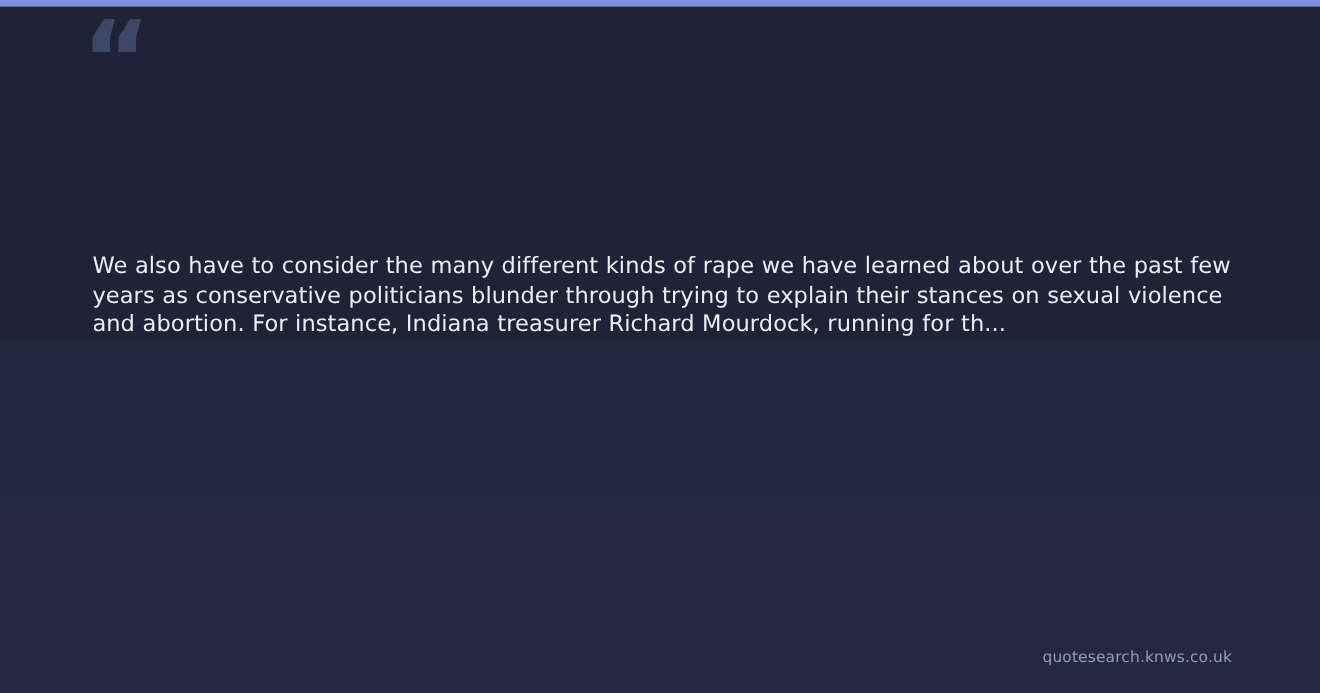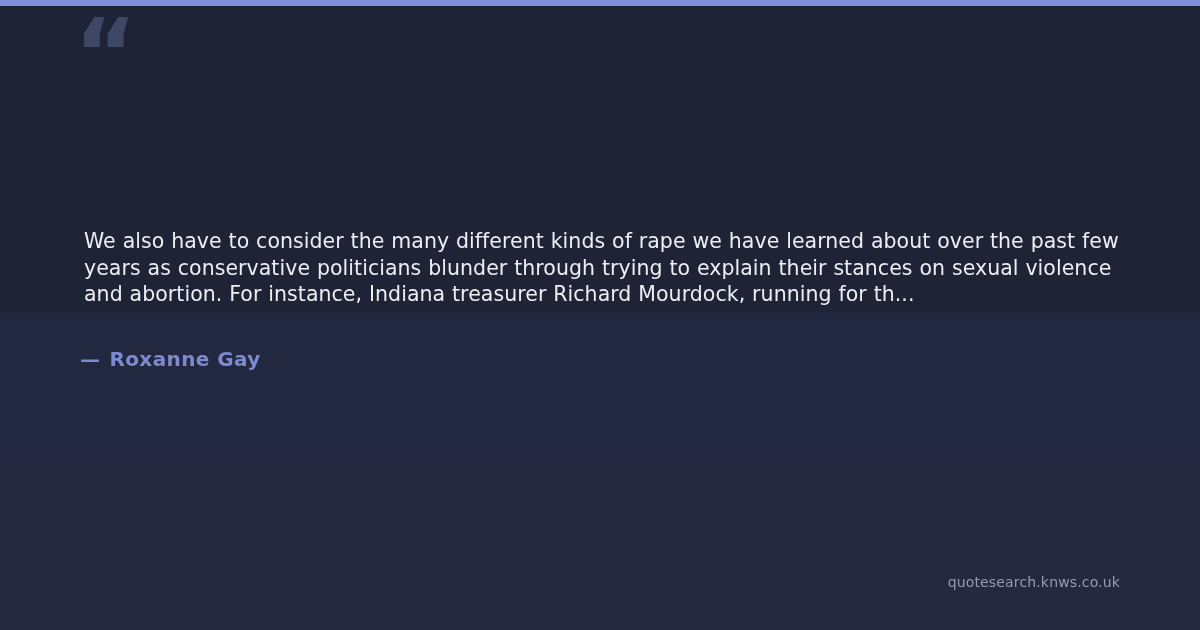--- a/index.html
+++ b/index.html
@@ -79,41 +79,38 @@
     letter-spacing: 0.4px;
     white-space: nowrap;
   }
   .attribution .dash {
     padding-right: 9px;
   }
 
   .source-domain {
     position: absolute;
     right: 80px;
-    bottom: 40px;
+    bottom: 24px;
     font-family: "DejaVu Sans", sans-serif;
     font-size: 14px;
     font-weight: 400;
     color: #949cb0;
     letter-spacing: 0.15px;
     margin-left: 44px;
   }
 </style>
 </head>
 <body>
 
 <div class="quote-card">
 
   <div class="accent-bar"></div>
 
   <div class="quote-glyph">“</div>
 
   <div class="body-block">
     <p class="quote-text">We also have to consider the many different kinds of rape we have learned about over the past few years as conservative politicians blunder through trying to explain their stances on sexual violence and abortion. For instance, Indiana treasurer Richard Mourdock, running for th...</p>
 
-    <p class="attribution">
-      <span class="dash">—</span><span>Roxanne Gay</span>
-    </p>
   </div>
 
   <div class="source-domain">quotesearch.knws.co.uk</div>
 
 </div>
 
 </body></html>

